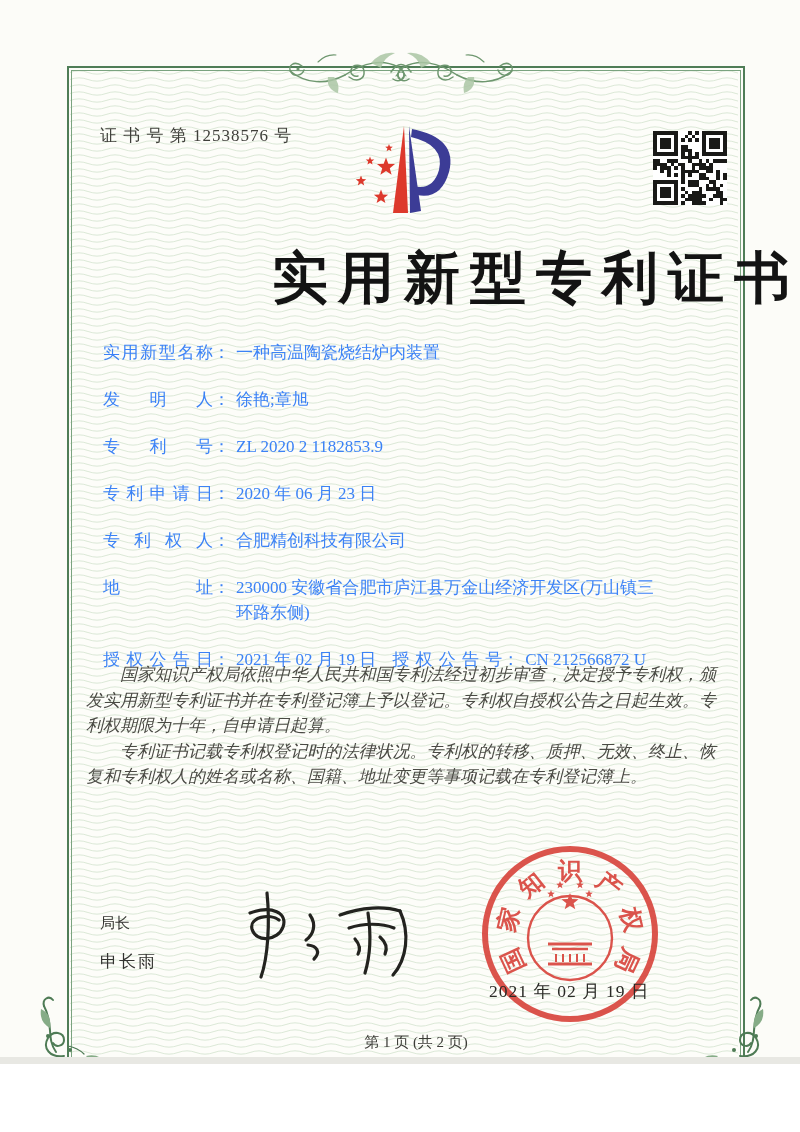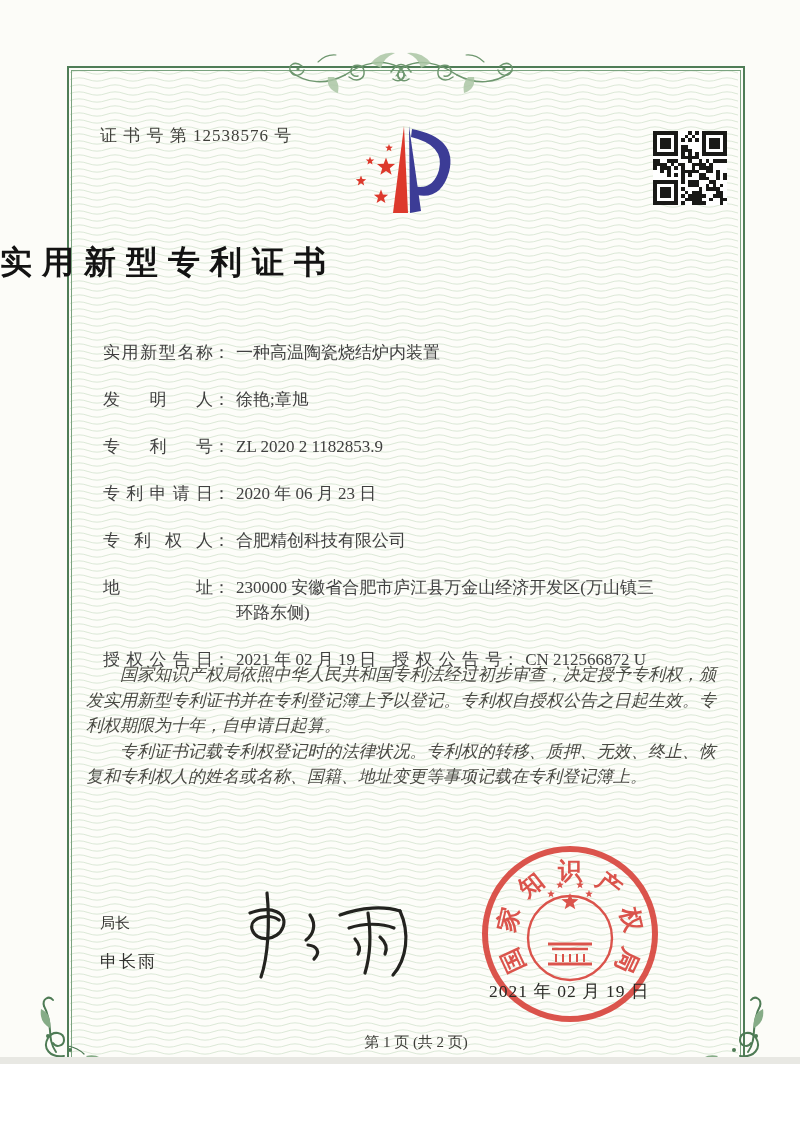--- a/index.html
+++ b/index.html
@@ -6,23 +6,23 @@
   .sheet{position:relative;width:800px;height:1064px;background:#fcfcf8;overflow:hidden;
          font-family:"Liberation Serif", serif;}
   .abs{position:absolute;}
   
   .frame{left:67px;top:66px;width:674px;height:995px;border:2px solid #4f7d57;z-index:1;}
   .frame-inner{position:absolute;left:2px;top:2px;right:2px;bottom:2px;border:1px solid #7aa37f;}
   
   .guilloche{left:70px;top:69px;width:668px;height:989px;z-index:0;}
   
   .certno{left:100px;top:124px;font-size:17px;color:#3f3f3a;letter-spacing:1px;z-index:4;}
-  .title{left:0;right:0;top:241px;text-align:left;font-size:32px;font-weight:bold;
+  .title{left:0;right:0;top:241px;text-align:right;font-size:56px;font-weight:bold;
          color:#131313;letter-spacing:10px;z-index:4;}
-  .fields{left:103px;top:340px;width:552px;z-index:4;font-size:17px;color:#404040;}
+  .fields{left:103px;top:340px;width:552px;z-index:4;font-size:17px;color:#3b82f6;}
   .frow{display:flex;line-height:25px;margin-bottom:22px;align-items:flex-start;}
   .flabel{display:inline-block;width:110px;text-align:justify;text-align-last:justify;flex:0 0 110px;}
   .fcolon{flex:0 0 auto;}
   .fvalue{padding-left:6px;}
   .addr-value{width:450px;}
   .pair{display:flex;}
   .pair2{margin-left:16px;justify-content:center;}
   .bodytext{left:86px;top:662px;width:630px;z-index:4;font-size:17px;line-height:25.5px;
             color:#4a4a44;font-style:italic;text-align:justify;}
   .bodytext p{margin:0;text-indent:2em;}

